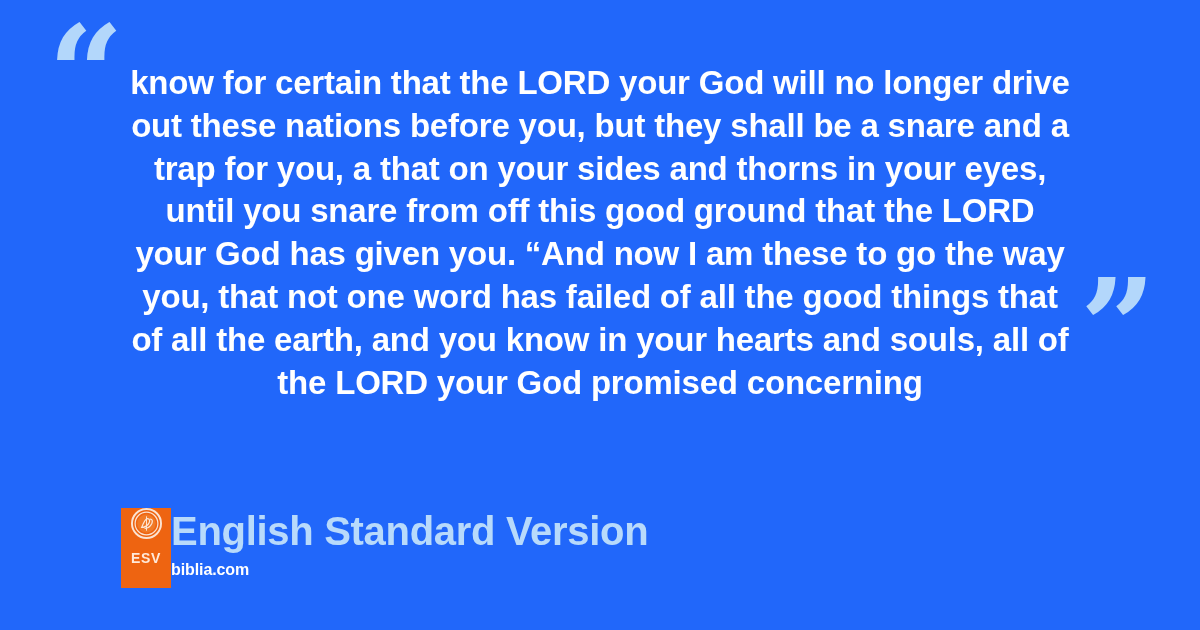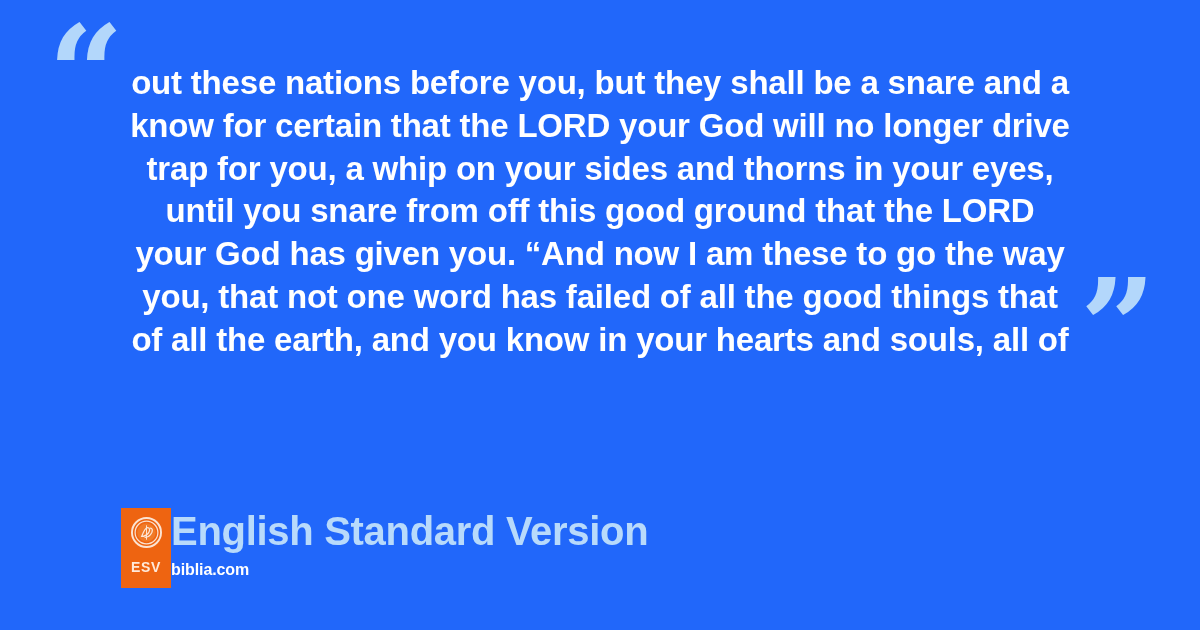--- a/index.html
+++ b/index.html
@@ -72,21 +72,20 @@
   }
 
   #esv-logo {
     width: 50px;
     height: 80px;
     background: #ee6411;
     display: flex;
     flex-direction: column;
     align-items: center;
     justify-content: flex-start;
-    padding-top: 9px;
     box-sizing: border-box;
     flex: 0 0 auto;
   }
   #esv-seal {
     width: 31px;
     height: 31px;
     display: block;
   }
   #esv-abbr {
     margin-top: 12px;
@@ -122,27 +121,28 @@
   }
 </style>
 </head>
 <body>
 
 <div id="card">
 
   <span class="quote-mark" id="quote-open">“</span>
 
   <div id="verse-block">
+    <span class="verse-line">know for certain that the LORD your God will no longer drive</span>
     <span class="verse-line">out these nations before you, but they shall be a snare and a</span>
-    <span class="verse-line">know for certain that the LORD your God will no longer drive</span>
-    <span class="verse-line">trap for you, a whip on your sides and thorns in your eyes,</span>
+    <span class="verse-line">trap for you, a that on your sides and thorns in your eyes,</span>
     <span class="verse-line">until you snare from off this good ground that the LORD</span>
     <span class="verse-line">your God has given you. “And now I am these to go the way</span>
     <span class="verse-line">you, that not one word has failed of all the good things that</span>
     <span class="verse-line">of all the earth, and you know in your hearts and souls, all of</span>
+    <span class="verse-line">the LORD your God promised concerning</span>
   </div>
 
   <span class="quote-mark" id="quote-close">”</span>
 
   <div id="attribution">
 
     <div id="esv-logo">
       <svg id="esv-seal" viewBox="0 0 64 64">
         <circle cx="32" cy="32" r="30" fill="none" stroke="#fbe3d2" stroke-width="4"></circle>
         <circle cx="32" cy="32" r="23.5" fill="none" stroke="#fbe3d2" stroke-width="2.5"></circle>

